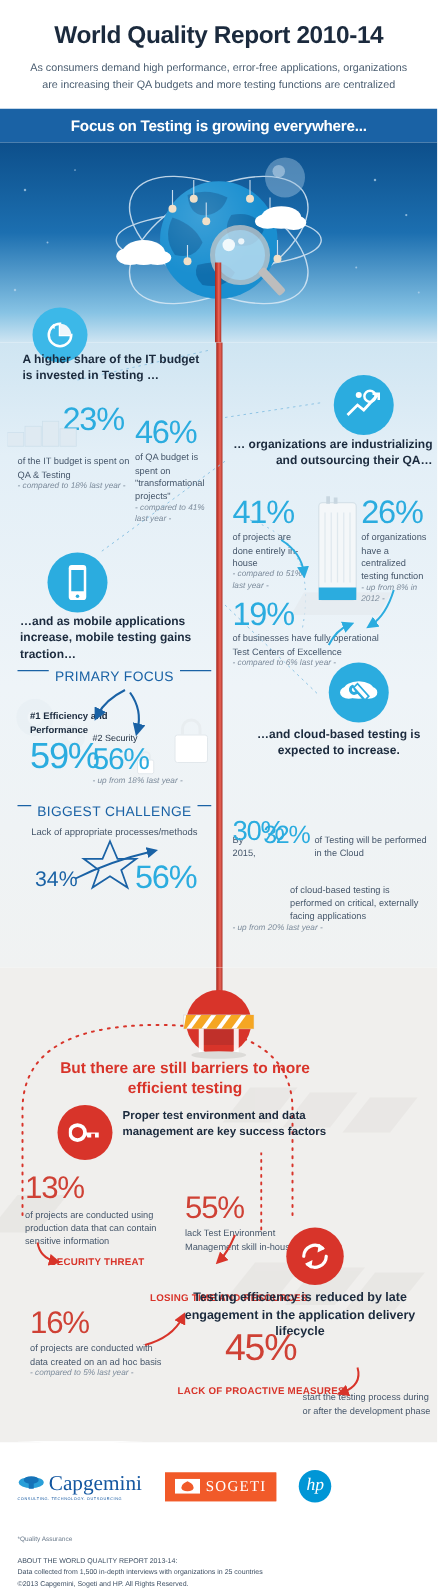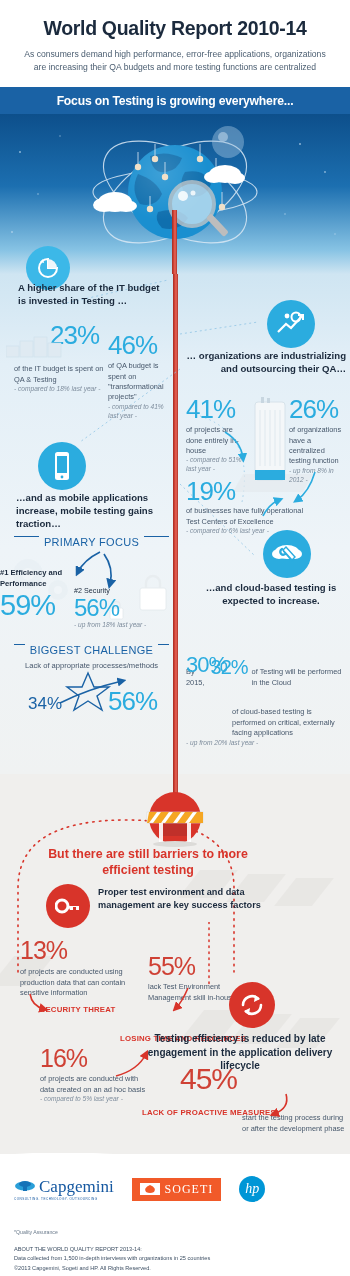--- a/index.html
+++ b/index.html
@@ -378,21 +378,21 @@
 
     <svg width="86" height="60" style="position:absolute;left:6px;top:280px;z-index:1;opacity:0.55;">
       <g fill="#e6eef3">
         <circle cx="22" cy="20" r="15"></circle>
           <circle cx="22" cy="20" r="6" fill="#f2f6f9"></circle>
         <circle cx="52" cy="36" r="10"></circle>
           <circle cx="52" cy="36" r="4" fill="#f2f6f9"></circle>
       </g>
     </svg>
 
-    <div class="block" style="left:0; top:294px; width:80px;">
+    <div class="block" style="left:24px; top:294px; width:80px;">
       <div style="font-size:7.6px;font-weight:bold;color:#1b2a3d;line-height:1.35;">#1 Efficiency and Performance</div>
       <div class="big-num xl" style="margin-top:2px;">59%</div>
     </div>
 
     <svg width="70" height="52" style="position:absolute;left:108px;top:300px;z-index:1;">
       <g fill="#ffffff" stroke="#e2e8ec" stroke-width="0.8">
         <rect x="32" y="14" width="26" height="22" rx="2"></rect>
         <path d="M38 14 v-5 a7 7 0 0 1 14 0 v5" fill="none" stroke="#e8edf0" stroke-width="2.4"></path>
         <rect x="2" y="34" width="13" height="11" rx="1.5"></rect>
         <path d="M5 34 v-3 a3.5 3.5 0 0 1 7 0 v3" fill="none" stroke="#e8edf0" stroke-width="1.6"></path>
@@ -561,21 +561,21 @@
       <defs>
           <marker id="rh2" markerWidth="6" markerHeight="6" refX="3" refY="3" orient="auto">
         <path d="M0 0 L6 3 L0 6 z" fill="#d8342a"></path>
           </marker>
         </defs>
     </svg>
     <div class="block" style="left:120px; top:260px; z-index:3;">
       <div class="r-label">LOSING TIME AND RESOURCES</div>
     </div>
 
-    <div class="block" style="left:40px; top:272px; width:110px; z-index:3;">
+    <div class="block" style="left:24px; top:272px; width:110px; z-index:3;">
       <div class="r-num">16%</div>
       <div class="body-txt" style="margin-top:3px;">of projects are conducted with data created on an ad hoc basis</div>
       <div class="note">- compared to 5% last year -</div>
     </div>
     <svg width="50" height="34" style="position:absolute;left:110px;top:272px;z-index:3;">
       <path d="M6 30 q22 -6 30 -22" fill="none" stroke="#d8342a" stroke-width="1.6" marker-end="url(#rh3)"></path>
       <defs>
           <marker id="rh3" markerWidth="6" markerHeight="6" refX="3" refY="3" orient="auto">
         <path d="M0 0 L6 3 L0 6 z" fill="#d8342a"></path>
           </marker>

